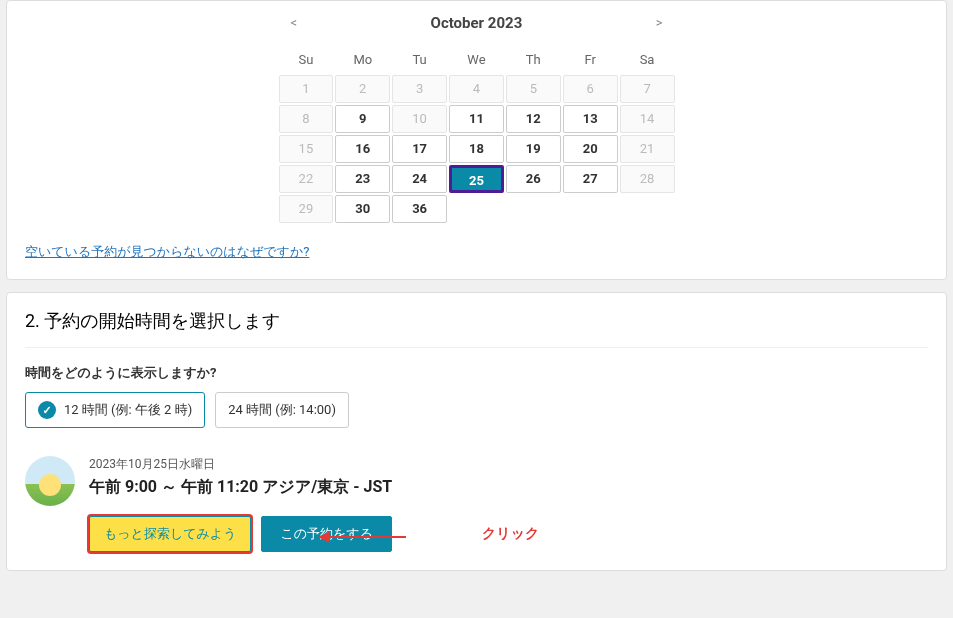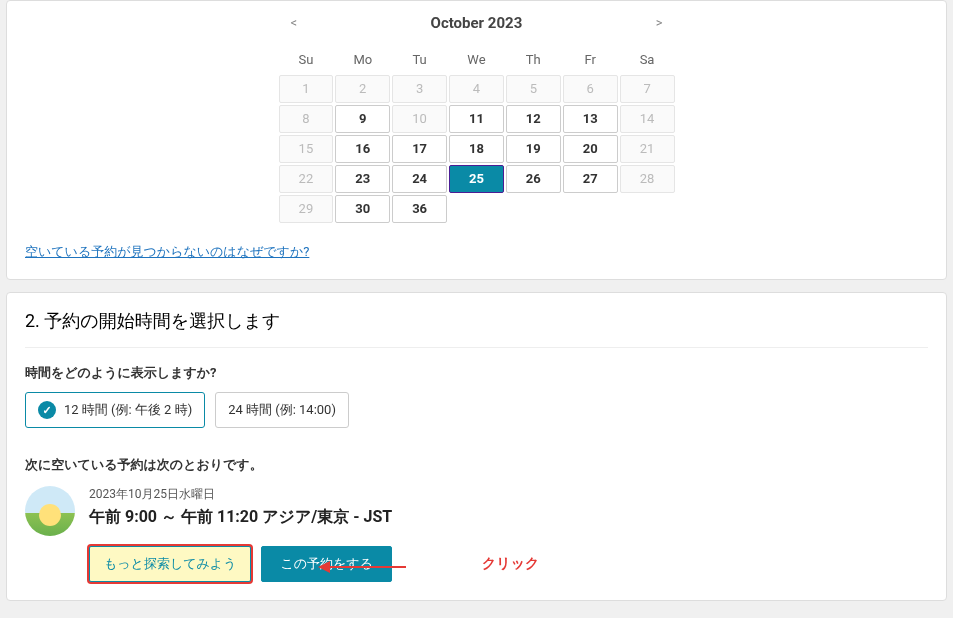--- a/index.html
+++ b/index.html
@@ -61,21 +61,21 @@
   }
   .day-cell.avail {
     color: #333;
     font-weight: 700;
     background: #fff;
     border: 1px solid #ccc;
     cursor: pointer;
   }
   .day-cell.selected {
     background: #0a8aa6;
-    border: 1px solid #4c1d95;
+    border: 3px solid #4c1d95;
     color: #fff;
     font-weight: 700;
   }
   .help-link {
     color: #1e73be;
     text-decoration: underline;
     font-size: 13px;
     display: inline-block;
     margin-top: 18px;
   }
@@ -120,21 +120,21 @@
     background: #ffe17a; border-radius: 50%;
     left: 14px; top: 18px;
   }
   .slot-body { flex: 1; }
   .slot-date { font-size: 12px; color: #555; margin-bottom: 4px; }
   .slot-time { font-size: 16px; font-weight: 700; color: #222; margin-bottom: 18px; }
   .btn-row { display: flex; gap: 10px; align-items: center; position: relative; }
   .btn-outline {
     border: 1px solid #0a8aa6;
     color: #0a8aa6;
-    background: #fef9c3;
+    background: #fde047;
     padding: 8px 14px;
     font-size: 13px;
     border-radius: 2px;
     cursor: pointer;
   }
   .btn-outline.highlight { box-shadow: 0 0 0 2px #e53935; }
   .btn-solid {
     border: 1px solid #0a8aa6;
     background: #0a8aa6;
     color: #fff;
@@ -297,21 +297,20 @@
   <div class="seg-row">
     <div class="seg-btn active">
       <span class="check-ic">✓</span>
       <span>12 時間 (例: 午後 2 時)</span>
     </div>
     <div class="seg-btn">
       <span>24 時間 (例: 14:00)</span>
     </div>
   </div>
 
-  <div class="next-label">次に空いている予約は次のとおりです。</div>
   <div class="slot-row">
     <div class="avatar"></div>
     <div class="slot-body">
       <div class="slot-date">2023年10月25日水曜日</div>
       <div class="slot-time">午前 9:00 ～ 午前 11:20 アジア/東京 - JST</div>
       <div class="btn-row">
         <button class="btn-outline highlight">もっと探索してみよう</button>
         <button class="btn-solid">この予約をする</button>
         <span class="anno-wrap">
           <svg class="arrow-svg" width="90" height="20">

